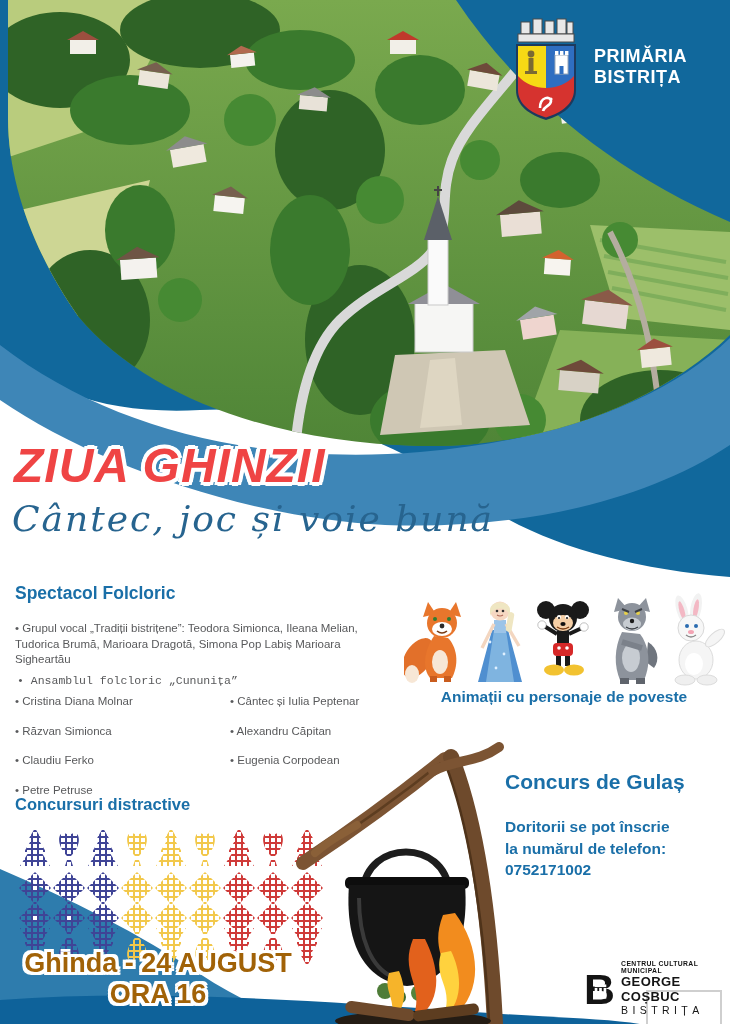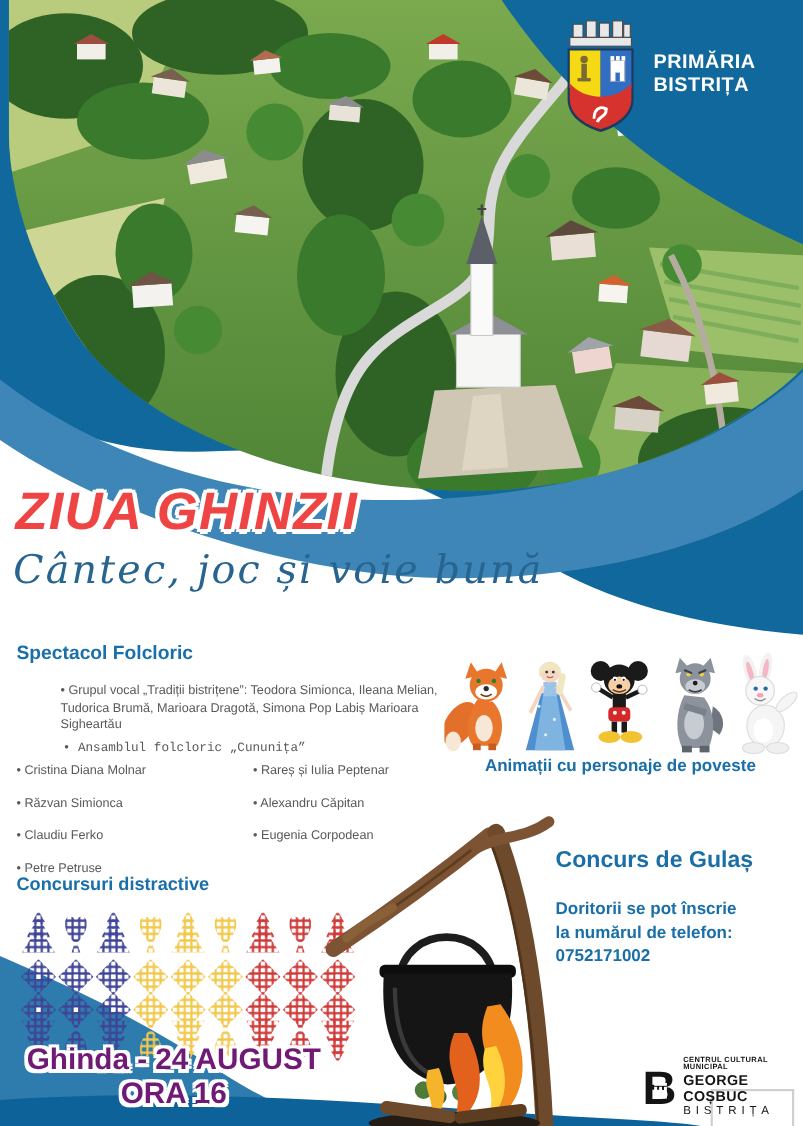--- a/index.html
+++ b/index.html
@@ -17,38 +17,38 @@
   .title{position:absolute;left:14px;top:438px;z-index:3;color:#ef4444;font-weight:800;
          font-size:48px;letter-spacing:1px;
          text-shadow:-3px -3px 0 #fff,3px -3px 0 #fff,-3px 3px 0 #fff,3px 3px 0 #fff,
                      0 -4px 0 #fff,0 4px 0 #fff,-4px 0 0 #fff,4px 0 0 #fff;font-style:italic;}
   .subtitle{position:absolute;left:12px;top:498px;z-index:3;color:#27648f;
             font-family:"DejaVu Serif",serif;font-style:italic;font-size:36px;letter-spacing:2px;}
 
   .h-blue{color:#1a6fa8;font-weight:700;}
   .sec-head{position:absolute;z-index:5;font-size:17.5px;}
   .body-text{color:#58595b;font-size:11.5px;line-height:1.35;}
-  .para{position:absolute;z-index:5;width:382px;margin-left:40px;}
+  .para{position:absolute;z-index:5;width:382px;}
   .perf-grid{position:absolute;left:15px;top:694px;z-index:5;width:410px;
              display:grid;grid-template-columns:215px 190px;row-gap:14px;}
 
   .chars{position:absolute;left:404px;top:592px;z-index:5;}
   .chars-caption{position:absolute;left:402px;top:688px;width:324px;text-align:center;
                  z-index:5;font-size:15.5px;}
 
   .gulas-head{position:absolute;left:505px;top:770px;z-index:6;font-size:21px;}
   .gulas-info{position:absolute;left:505px;top:816px;z-index:6;color:#1a6fa8;
               font-weight:700;font-size:15.5px;line-height:1.4;}
 
   #pattern-art{position:absolute;left:18px;top:828px;z-index:4;}
   #bottom-art{position:absolute;left:0;top:814px;z-index:2;}
   #cauldron-art{position:absolute;left:293px;top:733px;z-index:5;}
 
   .event-block{position:absolute;left:8px;top:948px;width:300px;z-index:7;text-align:center;
-               color:#701a75;font-weight:800;font-size:27px;line-height:1.15;
+               color:#a16207;font-weight:800;font-size:27px;line-height:1.15;
                text-shadow:-3px -3px 0 #fff,3px -3px 0 #fff,-3px 3px 0 #fff,3px 3px 0 #fff,
                            0 -3px 0 #fff,0 3px 0 #fff,-3px 0 0 #fff,3px 0 0 #fff;}
   .footer-logo{position:absolute;left:584px;top:960px;z-index:7;display:flex;align-items:center;color:#141414;}
   .fl-text{margin-left:5px;}
   .fl-1{font-size:6.8px;font-weight:700;letter-spacing:.4px;}
   .fl-2{font-size:13px;font-weight:900;letter-spacing:.4px;}
   .fl-3{font-size:10.5px;font-weight:500;letter-spacing:4.4px;}
   .corner-rect{position:absolute;left:646px;top:990px;width:72px;height:44px;
                border:2px solid #cfcfcf;z-index:1;background:transparent;}
 </style>
@@ -235,21 +235,21 @@
 
   <div class="title">ZIUA GHINZII</div>
   <div class="subtitle">Cântec, joc și voie bună</div>
 
   <div class="sec-head h-blue" style="left:15px;top:583px;">Spectacol Folcloric</div>
   <div class="para body-text" style="left:15px;top:621px;">• Grupul vocal „Tradiții bistrițene”: Teodora Simionca, Ileana Melian, Tudorica Brumă, Marioara Dragotă, Simona Pop Labiș Marioara Sigheartău</div>
   <div class="para body-text" style="left:17px;top:673px;font-family:Liberation Mono, monospace;">• Ansamblul folcloric „Cununița”</div>
 
   <div class="perf-grid body-text">
     <div>• Cristina Diana Molnar</div>
-    <div>• Rareș și Iulia Peptenar</div>
+    <div>• Cântec și Iulia Peptenar</div>
     <div>• Răzvan Simionca</div>
     <div>• Alexandru Căpitan</div>
     <div>• Claudiu Ferko</div>
     <div>• Eugenia Corpodean</div>
     <div>• Petre Petruse</div>
   </div>
 
   <svg class="chars" width="324" height="94" viewBox="0 0 324 94">
 
     <g transform="translate(2,4)">

